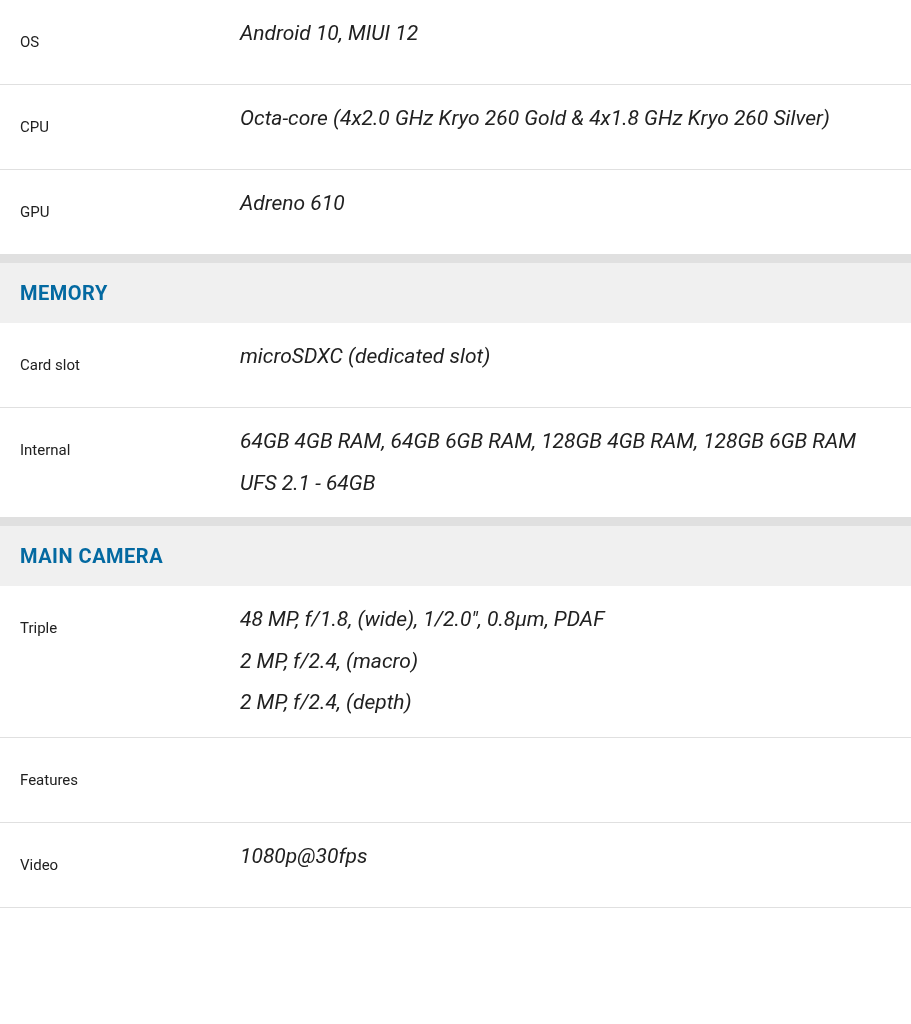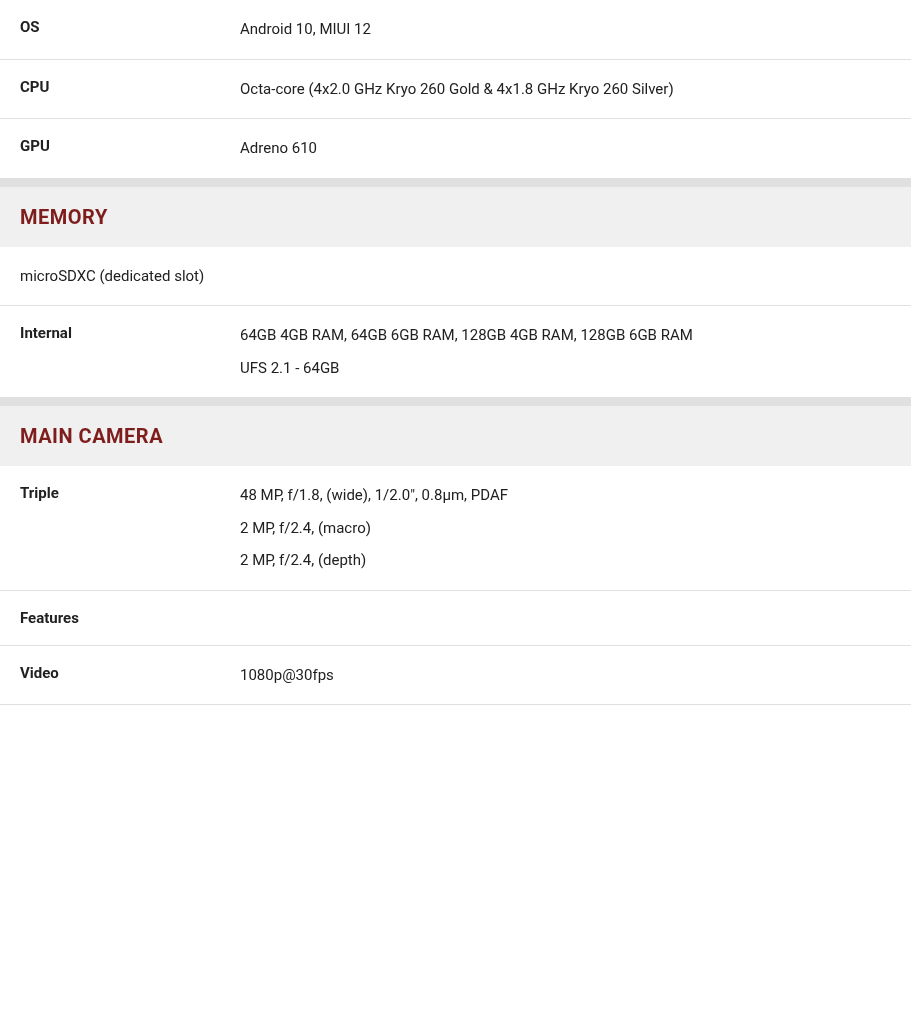--- a/index.html
+++ b/index.html
@@ -19,41 +19,42 @@
 
     .spec-row {
       display: flex;
       border-bottom: 1px solid #e0e0e0;
       background: #ffffff;
     }
 
     .spec-label {
       width: 220px;
       min-width: 220px;
-      padding: 18px 20px;
-      font-weight: 700;
+      padding: 33px 20px;
+      font-weight: 400;
       font-size: 15px;
       color: #212121;
       vertical-align: top;
     }
 
     .spec-value {
       flex: 1;
       padding: 18px 20px;
-      font-size: 15px;
+      font-size: 21px;
       color: #212121;
       line-height: 1.5;
+      font-style: italic;
     }
 
     .section-header {
       background: #f0f0f0;
       padding: 18px 20px;
       font-size: 20px;
       font-weight: 700;
-      color: #7f1d1d;
+      color: #0369a1;
       letter-spacing: 0.5px;
     }
 
     .section-divider {
       height: 8px;
       background: #e0e0e0;
     }
 
     .spec-value .sub-line {
       display: block;
@@ -82,20 +83,21 @@
     </div>
     <div class="spec-row">
       <div class="spec-label">GPU</div>
       <div class="spec-value">
         <span class="sub-line">Adreno 610</span>
       </div>
     </div>
     <div class="section-divider"></div>
     <div class="section-header">MEMORY</div>
     <div class="spec-row">
+      <div class="spec-label">Card slot</div>
       <div class="spec-value">
         <span class="sub-line">microSDXC (dedicated slot)</span>
       </div>
     </div>
     <div class="spec-row">
       <div class="spec-label">Internal</div>
       <div class="spec-value">
         <span class="sub-line">64GB 4GB RAM, 64GB 6GB RAM, 128GB 4GB RAM, 128GB 6GB RAM</span>
         <span class="sub-line">UFS 2.1 - 64GB</span>
       </div>

